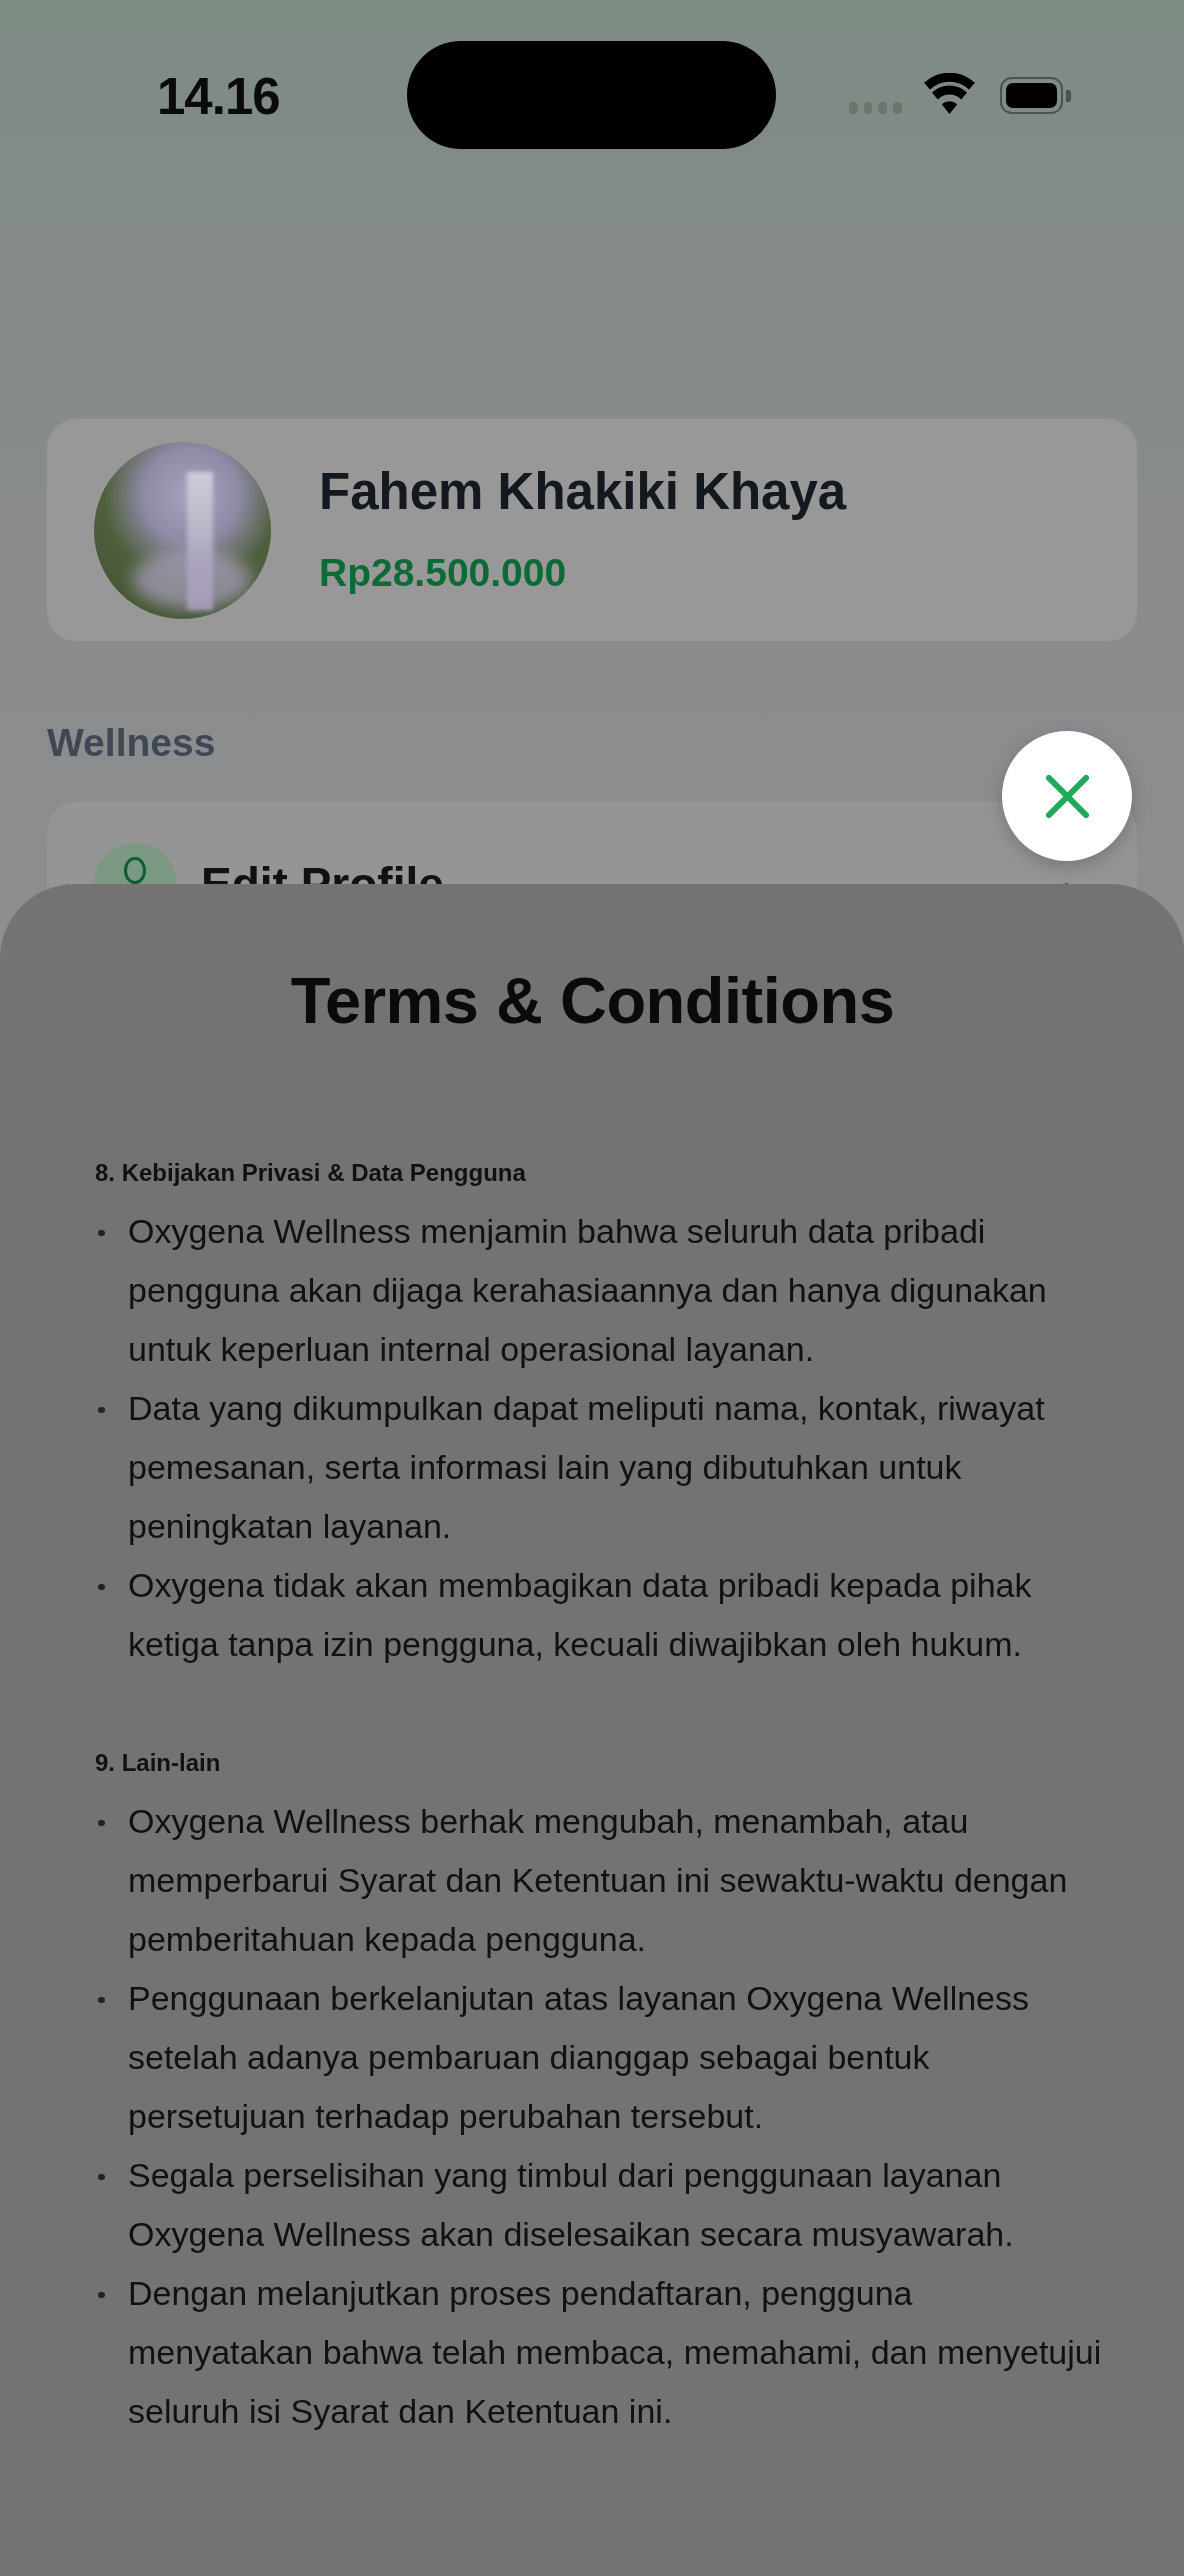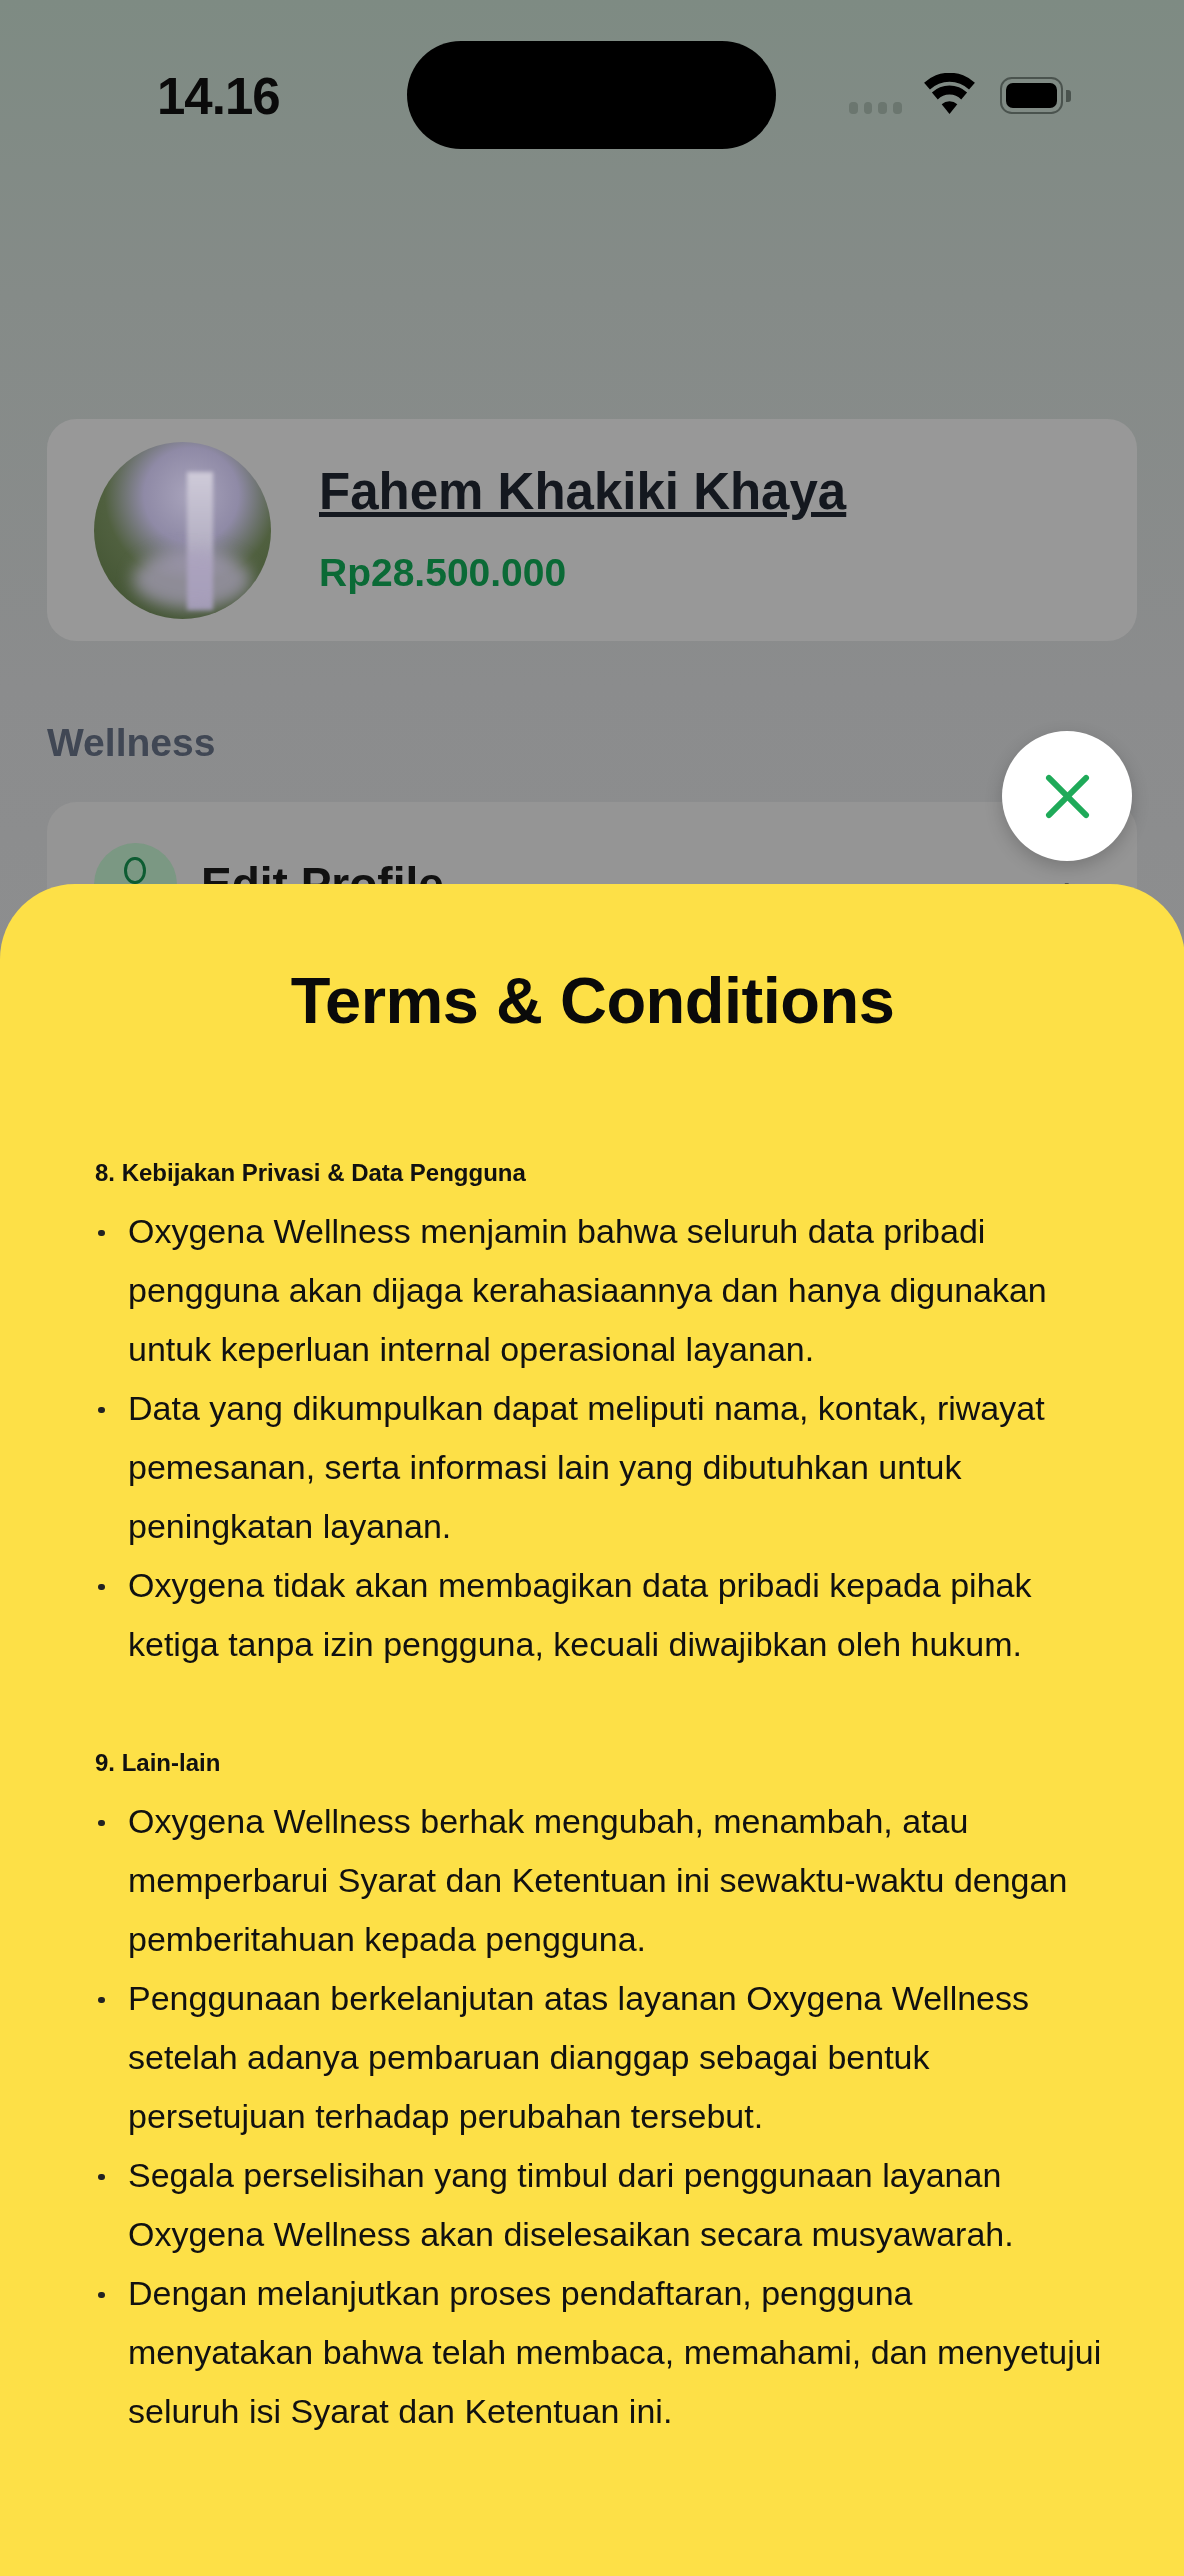--- a/index.html
+++ b/index.html
@@ -11,30 +11,30 @@
   .signal{position:absolute;left:849px;top:102px;display:flex;gap:5.9px;}
   .signal span{width:8.8px;height:11.8px;border-radius:3.9px;background:#6b766f;display:block;}
   .wifi{position:absolute;left:924px;top:73px;width:51px;height:43px;}
   .battery{position:absolute;left:1000px;top:77px;width:63px;height:37px;border:2.9px solid #4a534e;border-radius:11.8px;box-sizing:border-box;}
   .battery::before{content:"";position:absolute;left:3.9px;top:3.9px;right:3.9px;bottom:3.9px;background:#000;border-radius:6.9px;}
   .battery::after{content:"";position:absolute;right:-9.8px;top:10.8px;width:4.9px;height:11.8px;background:#4a534e;border-radius:0 2.9px 2.9px 0;}
   .card{position:absolute;left:47px;top:419px;width:1090px;height:222px;border-radius:29.5px;background:#989898;}
   .avatar{position:absolute;left:94px;top:442px;width:177px;height:177px;border-radius:50%;overflow:hidden;background:radial-gradient(circle at 55% 30%,#a9a4bc 0,#8f8aa6 30%,#50603f 55%,#3b4e2c 100%);}
   .avatar .fall{position:absolute;left:93px;top:29.5px;width:25.5px;height:138px;background:linear-gradient(180deg,#cfcbd9,#9d98b0);filter:blur(2px);}
   .avatar .mist{position:absolute;left:39px;top:108px;width:118px;height:59px;background:rgba(170,160,190,0.7);border-radius:50%;filter:blur(7.9px);}
-  .name{position:absolute;left:319px;top:462px;font-size:51px;font-weight:600;color:#14181f;text-decoration:underline;}
+  .name{position:absolute;left:319px;top:462px;font-size:51px;font-weight:600;color:#14181f;}
   .amount{position:absolute;left:319px;top:551px;font-size:39px;font-weight:700;color:#0b6a36;}
   .section-label{position:absolute;left:47px;top:721px;font-size:39px;font-weight:600;color:#404754;}
   .row{position:absolute;left:47px;top:802px;width:1090px;height:196px;border-radius:29.5px;background:#959595;}
   .row-icon{position:absolute;left:94px;top:843px;width:83px;height:83px;border-radius:50%;background:#7b9883;}
   .row-icon::after{content:"";position:absolute;left:30px;top:13.8px;width:15.7px;height:21.6px;border:3.9px solid #0d5c32;border-radius:50%;}
   .row-label{position:absolute;left:201px;top:857px;font-size:46px;font-weight:600;color:#111;}
   .row-chevron{position:absolute;left:1063px;top:865px;font-size:41px;color:#555;}
   .close-btn{position:absolute;left:1002px;top:731px;width:130px;height:130px;border-radius:50%;background:#fff;box-shadow:0 5.9px 17.7px rgba(0,0,0,0.2);display:flex;align-items:center;justify-content:center;z-index:5;}
-  .sheet{position:absolute;left:0;top:884px;width:1185px;height:1692px;background:#fde047;border-radius:75px 75px 0 0;z-index:4;}
+  .sheet{position:absolute;left:0;top:884px;width:1185px;height:1692px;background:#737373;border-radius:75px 75px 0 0;z-index:4;}
   .sheet-title{position:absolute;left:0;top:79px;width:1185px;text-align:center;font-size:65px;font-weight:700;color:#0a0a0a;letter-spacing:-0.5px;}
   .content{position:absolute;left:95px;top:259px;width:1012px;font-size:34px;line-height:59px;color:#111;}
   .content h3{margin:0;font-size:24px;font-weight:700;line-height:59px;}
   .content ul{list-style:none;margin:0;padding:0;}
   .content li{position:relative;padding-left:33px;}
   .content li::before{content:"";position:absolute;left:2.9px;top:27.5px;width:6.9px;height:6.9px;border-radius:50%;background:#222;}
   .gap{height:59px;}
 </style>
 </head>
 <body>

